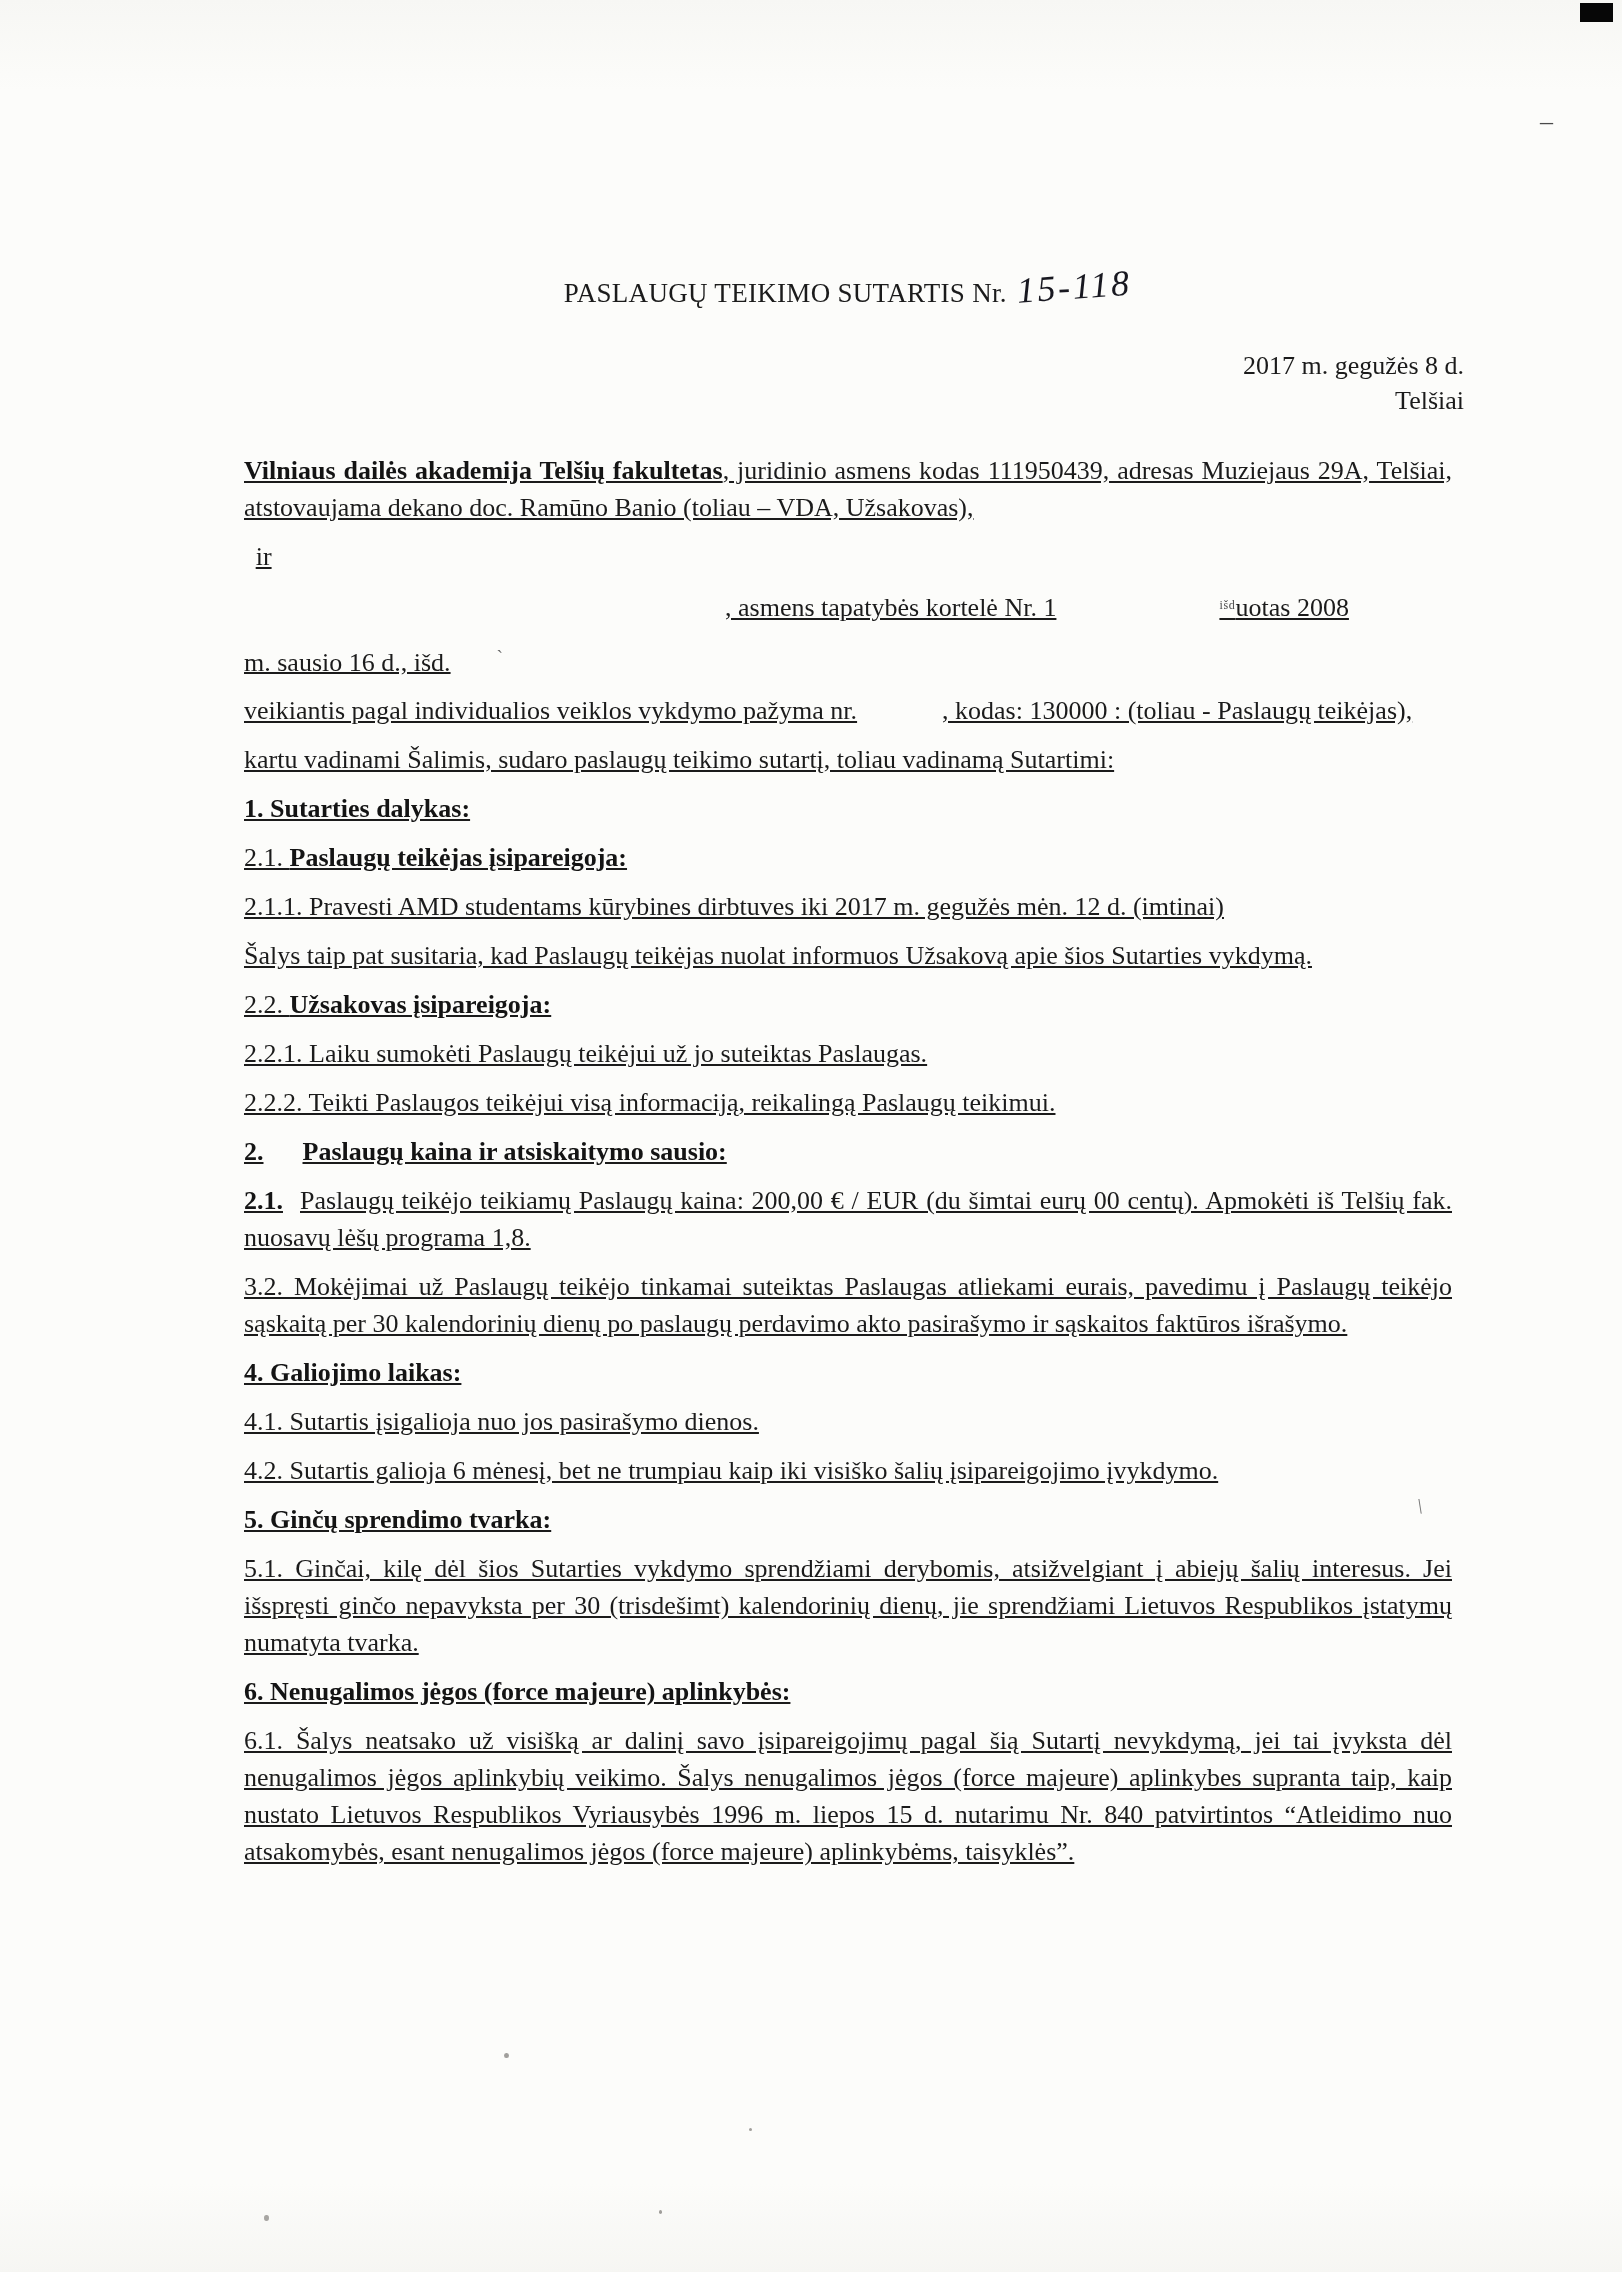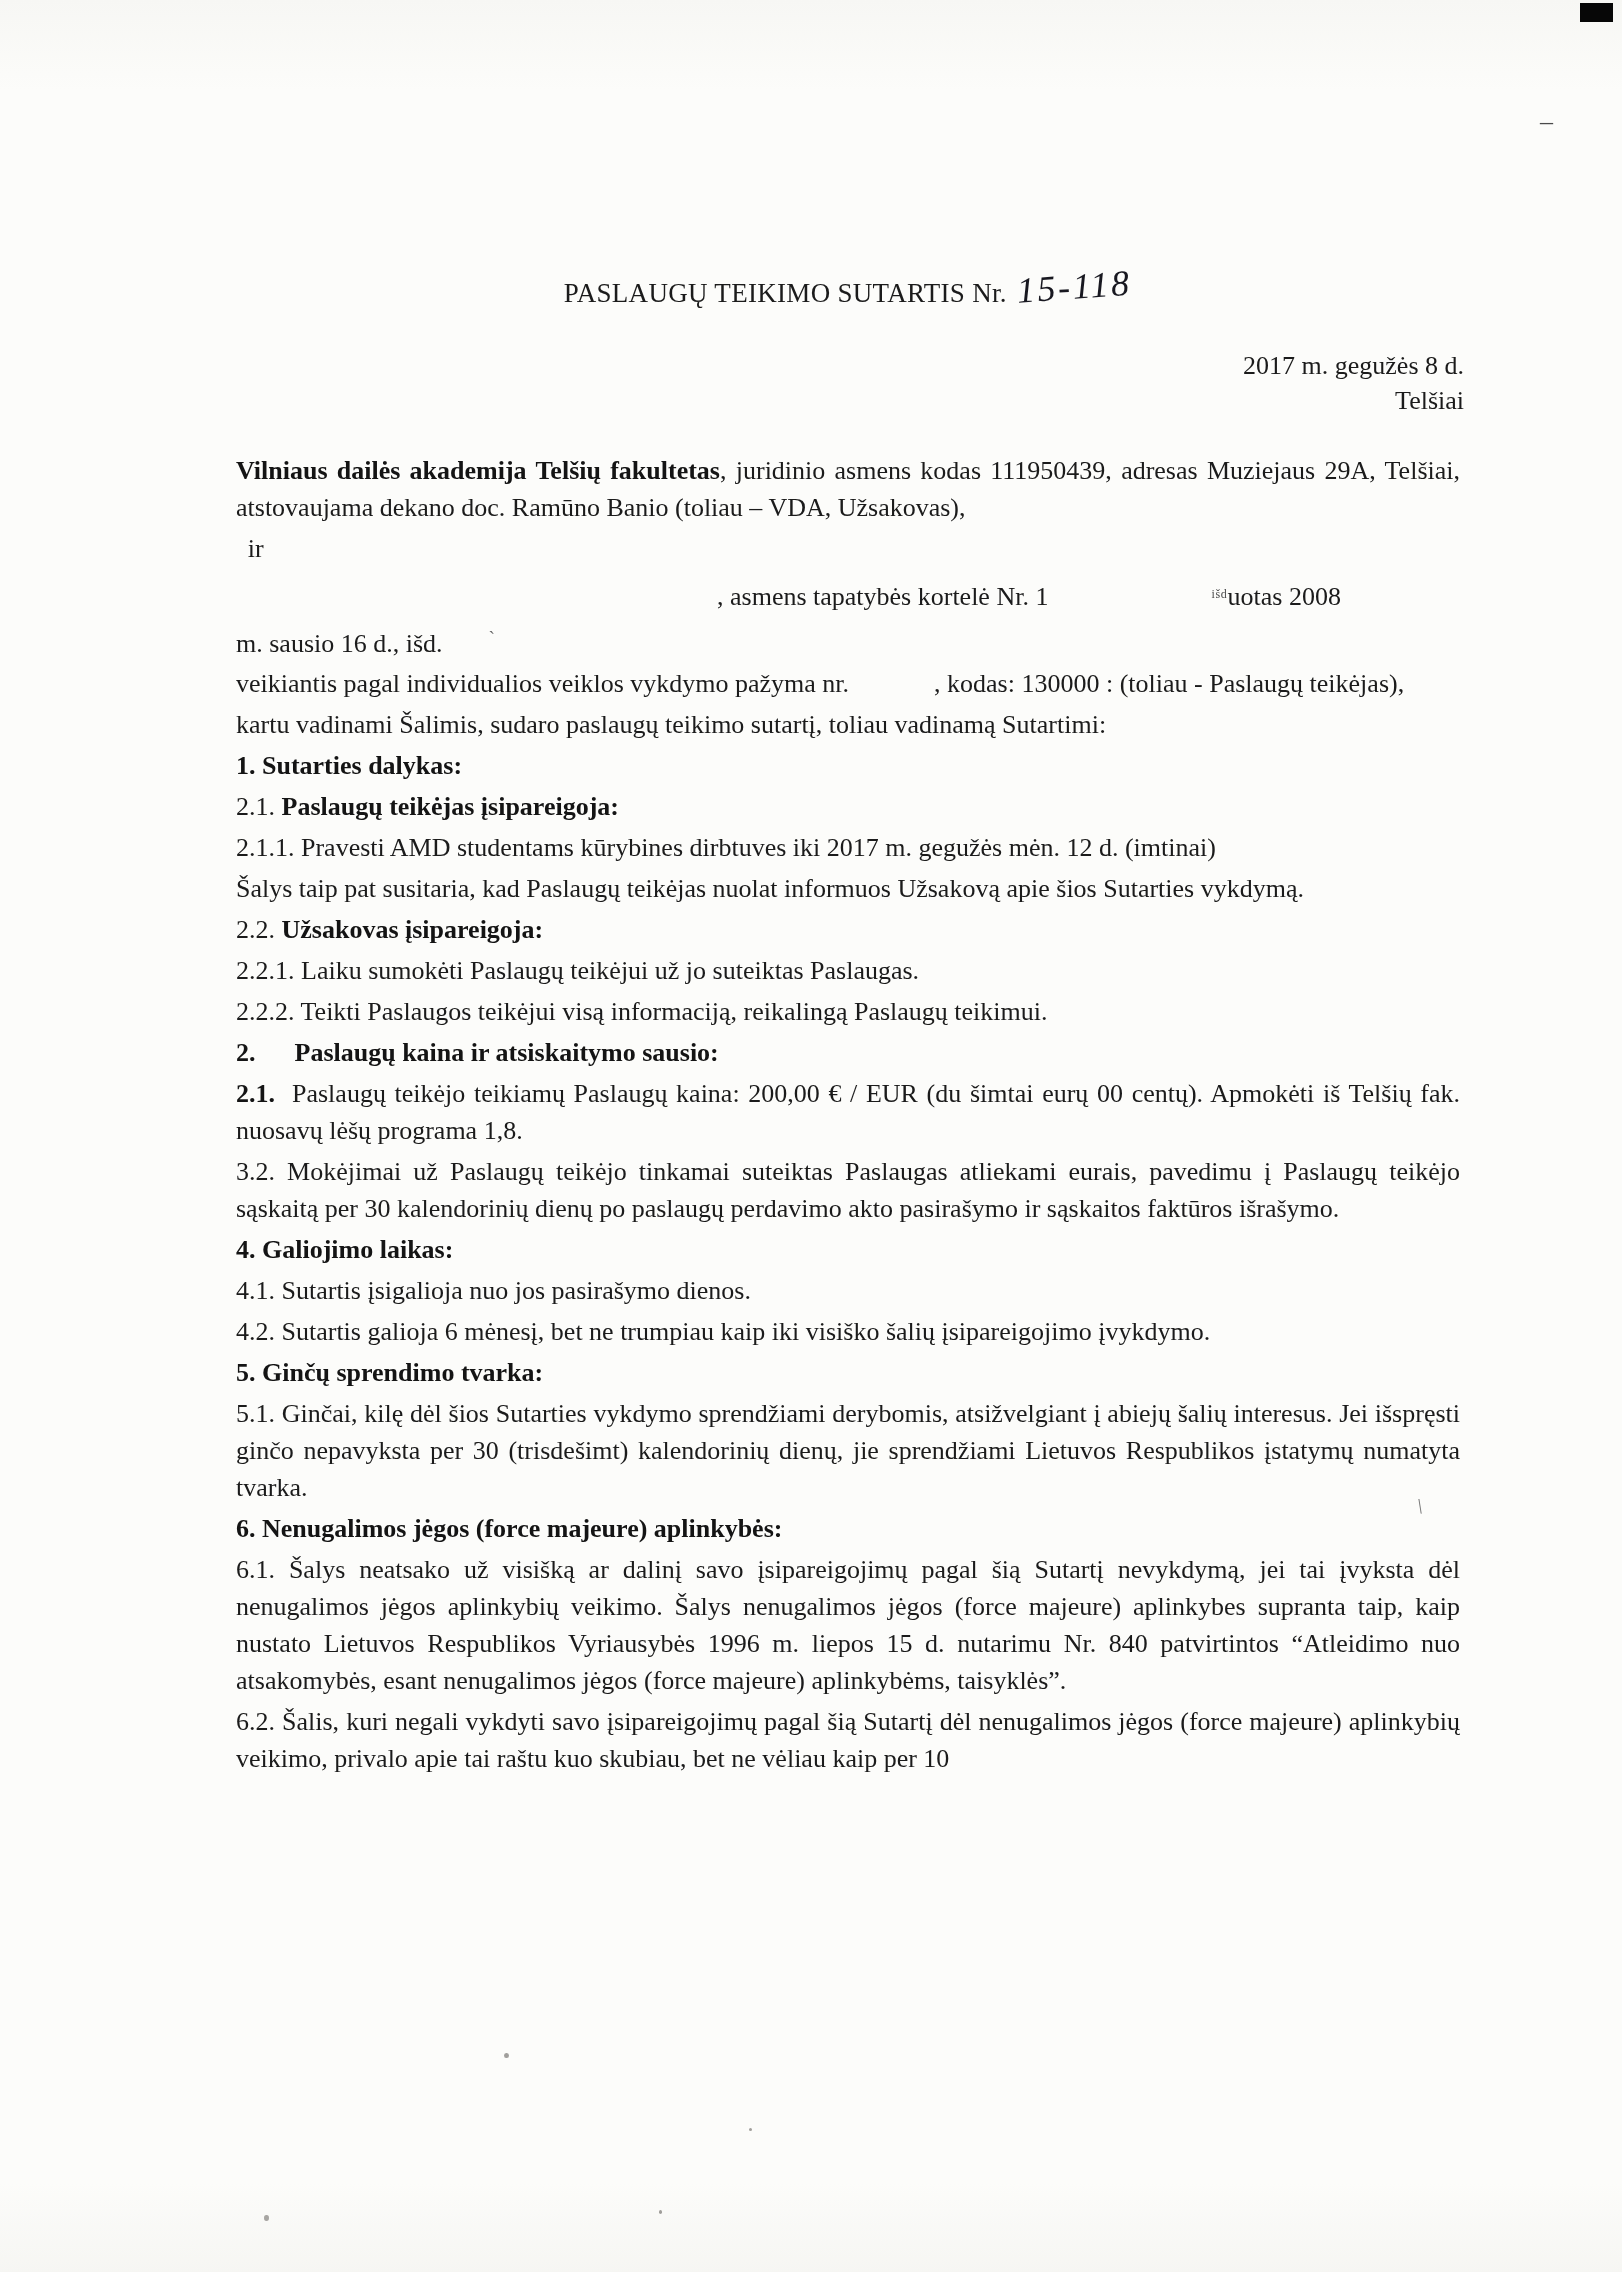--- a/index.html
+++ b/index.html
@@ -18,21 +18,21 @@
     font-size: 27px; font-weight: 400; text-align: center;
     margin: 0 0 38px 0; letter-spacing: 0.3px; line-height: 34px;
   }
   .handwritten {
     display: inline-block; font-size: 36px; font-style: italic;
     transform: rotate(-4deg) translateY(-3.3px); margin-left: 10.4px;
     letter-spacing: 2.6px; color: #181820;
   }
   .center { text-align: right; margin: 0; font-size: 26px; line-height: 35px; }
 
-  .para { margin: 4px; font-size: 26px; line-height: 37px; }
+  .para { margin: 12px; font-size: 26px; line-height: 37px; text-decoration: underline; }
   .just { text-align: justify; }
   strong { font-weight: 700; color: #141414; }
 
   .intro1 { margin-top: 34px; }
   .ir-line { padding-left: 11.7px; }
   .identity-line { padding-left: 481px; margin-top: 9px; }
   .gap-redact { display: inline-block; width: 163px; }
   .sup-small { font-size: 12px; vertical-align: 6.5px; color: #4a4a4a; letter-spacing: 0.7px; }
   .gap-mid { display: inline-block; width: 85px; }
   .tab { display: inline-block; width: 39px; }
@@ -91,17 +91,16 @@
 
     <p class="para"><strong>4. Galiojimo laikas:</strong></p>
     <p class="para just">4.1. Sutartis įsigalioja nuo jos pasirašymo dienos.</p>
     <p class="para just">4.2. Sutartis galioja  6 mėnesį, bet ne trumpiau kaip iki visiško šalių įsipareigojimo įvykdymo.</p>
 
     <p class="para"><strong>5. Ginčų sprendimo tvarka:</strong></p>
     <p class="para just">5.1. Ginčai, kilę dėl šios Sutarties vykdymo sprendžiami derybomis, atsižvelgiant į abiejų šalių interesus. Jei išspręsti ginčo nepavyksta per 30 (trisdešimt) kalendorinių dienų, jie sprendžiami Lietuvos Respublikos įstatymų numatyta tvarka.</p>
 
     <p class="para"><strong>6. Nenugalimos jėgos (force majeure) aplinkybės:</strong></p>
     <p class="para just">6.1. Šalys neatsako už visišką ar dalinį savo įsipareigojimų pagal šią Sutartį nevykdymą, jei tai įvyksta dėl nenugalimos jėgos aplinkybių veikimo. Šalys nenugalimos jėgos (force majeure) aplinkybes supranta taip, kaip nustato Lietuvos Respublikos Vyriausybės 1996 m. liepos 15 d. nutarimu Nr. 840 patvirtintos “Atleidimo nuo atsakomybės, esant nenugalimos jėgos (force majeure) aplinkybėms, taisyklės”.</p>
-    <p class="para just">6.2. Šalis, kuri negali vykdyti savo įsipareigojimų pagal šią Sutartį dėl nenugalimos jėgos (force majeure) aplinkybių veikimo, privalo apie tai raštu kuo skubiau, bet ne vėliau kaip per 10</p>
 
   </div>
 </div>
 
 
 </body></html>

